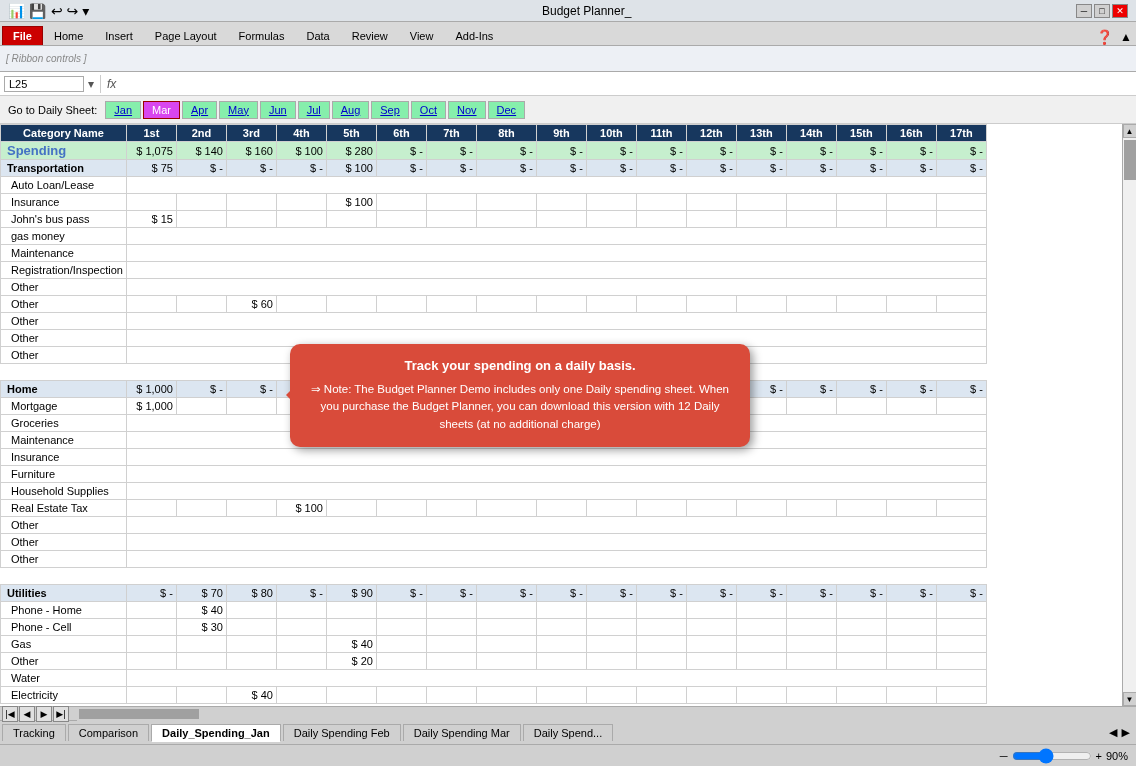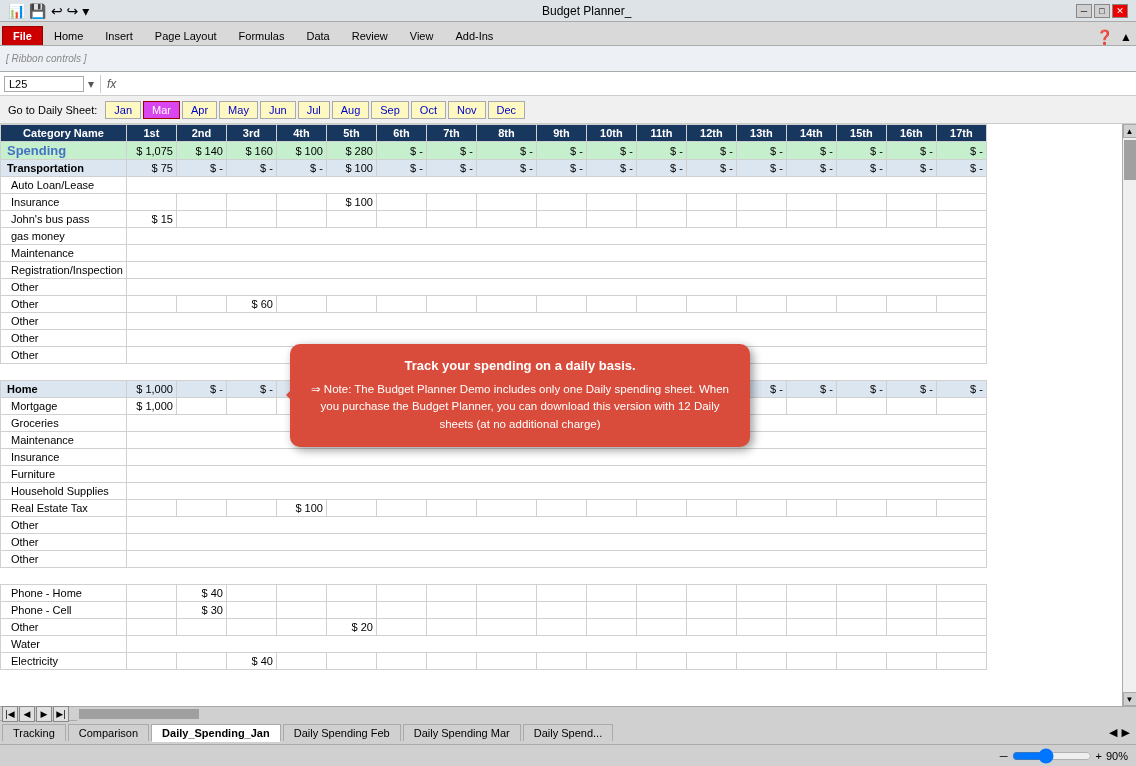--- a/index.html
+++ b/index.html
@@ -23,21 +23,21 @@
 
     
     .formula-bar { height: 24px; background: #fff; border-bottom: 1px solid #ccc; display: flex; align-items: center; padding: 0 4px; gap: 4px; }
     .cell-ref { width: 80px; border: 1px solid #aaa; padding: 1px 4px; font-size: 11px; background: #fff; }
     .fx-icon { font-size: 12px; color: #555; }
     .formula-input { flex: 1; border: none; outline: none; font-size: 11px; padding: 1px 4px; }
 
     
     .month-nav { height: 28px; background: #f0f0f0; border-bottom: 1px solid #ccc; display: flex; align-items: center; padding: 0 8px; gap: 2px; }
     .month-nav-label { font-size: 11px; margin-right: 6px; }
-    .month-btn { padding: 2px 8px; font-size: 11px; cursor: pointer; border: 1px solid #aaa; background: #fef9c3; color: #00c; }
+    .month-btn { padding: 2px 8px; font-size: 11px; cursor: pointer; border: 1px solid #aaa; background: #86efac; text-decoration: underline; color: #00c; }
     .month-btn.active { background: #336699; color: #fff; border-color: #336699; text-decoration: none; }
 
     
     .sheet-table { width: 100%; border-collapse: collapse; font-size: 11px; }
     .sheet-table th, .sheet-table td { border: 1px solid #d0d0d0; white-space: nowrap; padding: 1px 3px; min-width: 50px; height: 17px; }
     .sheet-table th { background: #dce6f1; text-align: center; font-weight: bold; color: #17375e; font-size: 11px; }
     .col-header { background: #17375e !important; color: #fff !important; text-align: left; font-weight: bold; font-size: 12px; min-width: 160px; padding: 2px 6px; }
     .col-num-header { background: #17375e !important; color: #fff !important; text-align: center; font-weight: bold; font-size: 11px; }
 
     .cat-spending { color: #4472c4; font-weight: bold; font-size: 13px; }
@@ -411,20 +411,40 @@
 
           <tr>
             <td class="sub-cat" style="padding-left:10px;">Other</td>
             <td colspan="17"></td>
           </tr>
 
           <tr style="height:8px;">
             <td colspan="18" style="background:#fff;border:none;"></td>
           </tr>
 
+          <tr style="background:#dce6f1;">
+            <td style="font-weight:bold;background:#dce6f1;padding-left:6px;">Utilities</td>
+            <td class="amount" style="background:#dce6f1;">$  -</td>
+            <td class="amount" style="background:#dce6f1;">$ 70</td>
+            <td class="amount" style="background:#dce6f1;">$ 80</td>
+            <td class="amount" style="background:#dce6f1;">$  -</td>
+            <td class="amount" style="background:#dce6f1;">$ 90</td>
+            <td class="amount" style="background:#dce6f1;">$  -</td>
+            <td class="amount" style="background:#dce6f1;">$  -</td>
+            <td class="amount" style="background:#dce6f1;">$  -</td>
+            <td class="amount" style="background:#dce6f1;">$  -</td>
+            <td class="amount" style="background:#dce6f1;">$  -</td>
+            <td class="amount" style="background:#dce6f1;">$  -</td>
+            <td class="amount" style="background:#dce6f1;">$  -</td>
+            <td class="amount" style="background:#dce6f1;">$  -</td>
+            <td class="amount" style="background:#dce6f1;">$  -</td>
+            <td class="amount" style="background:#dce6f1;">$  -</td>
+            <td class="amount" style="background:#dce6f1;">$  -</td>
+            <td class="amount" style="background:#dce6f1;">$  -</td>
+          </tr>
 
           <tr>
             <td class="sub-cat" style="padding-left:10px;">Phone - Home</td>
             <td></td>
             <td class="amount">$ 40</td>
             <td></td>
               <td></td>
               <td></td>
               <td></td>
               <td></td>
@@ -455,20 +475,40 @@
               <td></td>
               <td></td>
               <td></td>
               <td></td>
               <td></td>
               <td></td>
               <td></td>
           </tr>
 
 
+          <tr>
+            <td class="sub-cat" style="padding-left:10px;">Gas</td>
+            <td></td>
+              <td></td>
+              <td></td>
+              <td></td>
+            <td class="amount">$ 40</td>
+            <td></td>
+              <td></td>
+              <td></td>
+              <td></td>
+              <td></td>
+              <td></td>
+              <td></td>
+              <td></td>
+              <td></td>
+              <td></td>
+              <td></td>
+              <td></td>
+          </tr>
 
           <tr>
             <td class="sub-cat" style="padding-left:10px;">Other</td>
             <td></td>
               <td></td>
               <td></td>
               <td></td>
             <td class="amount">$ 20</td>
             <td></td>
               <td></td>

